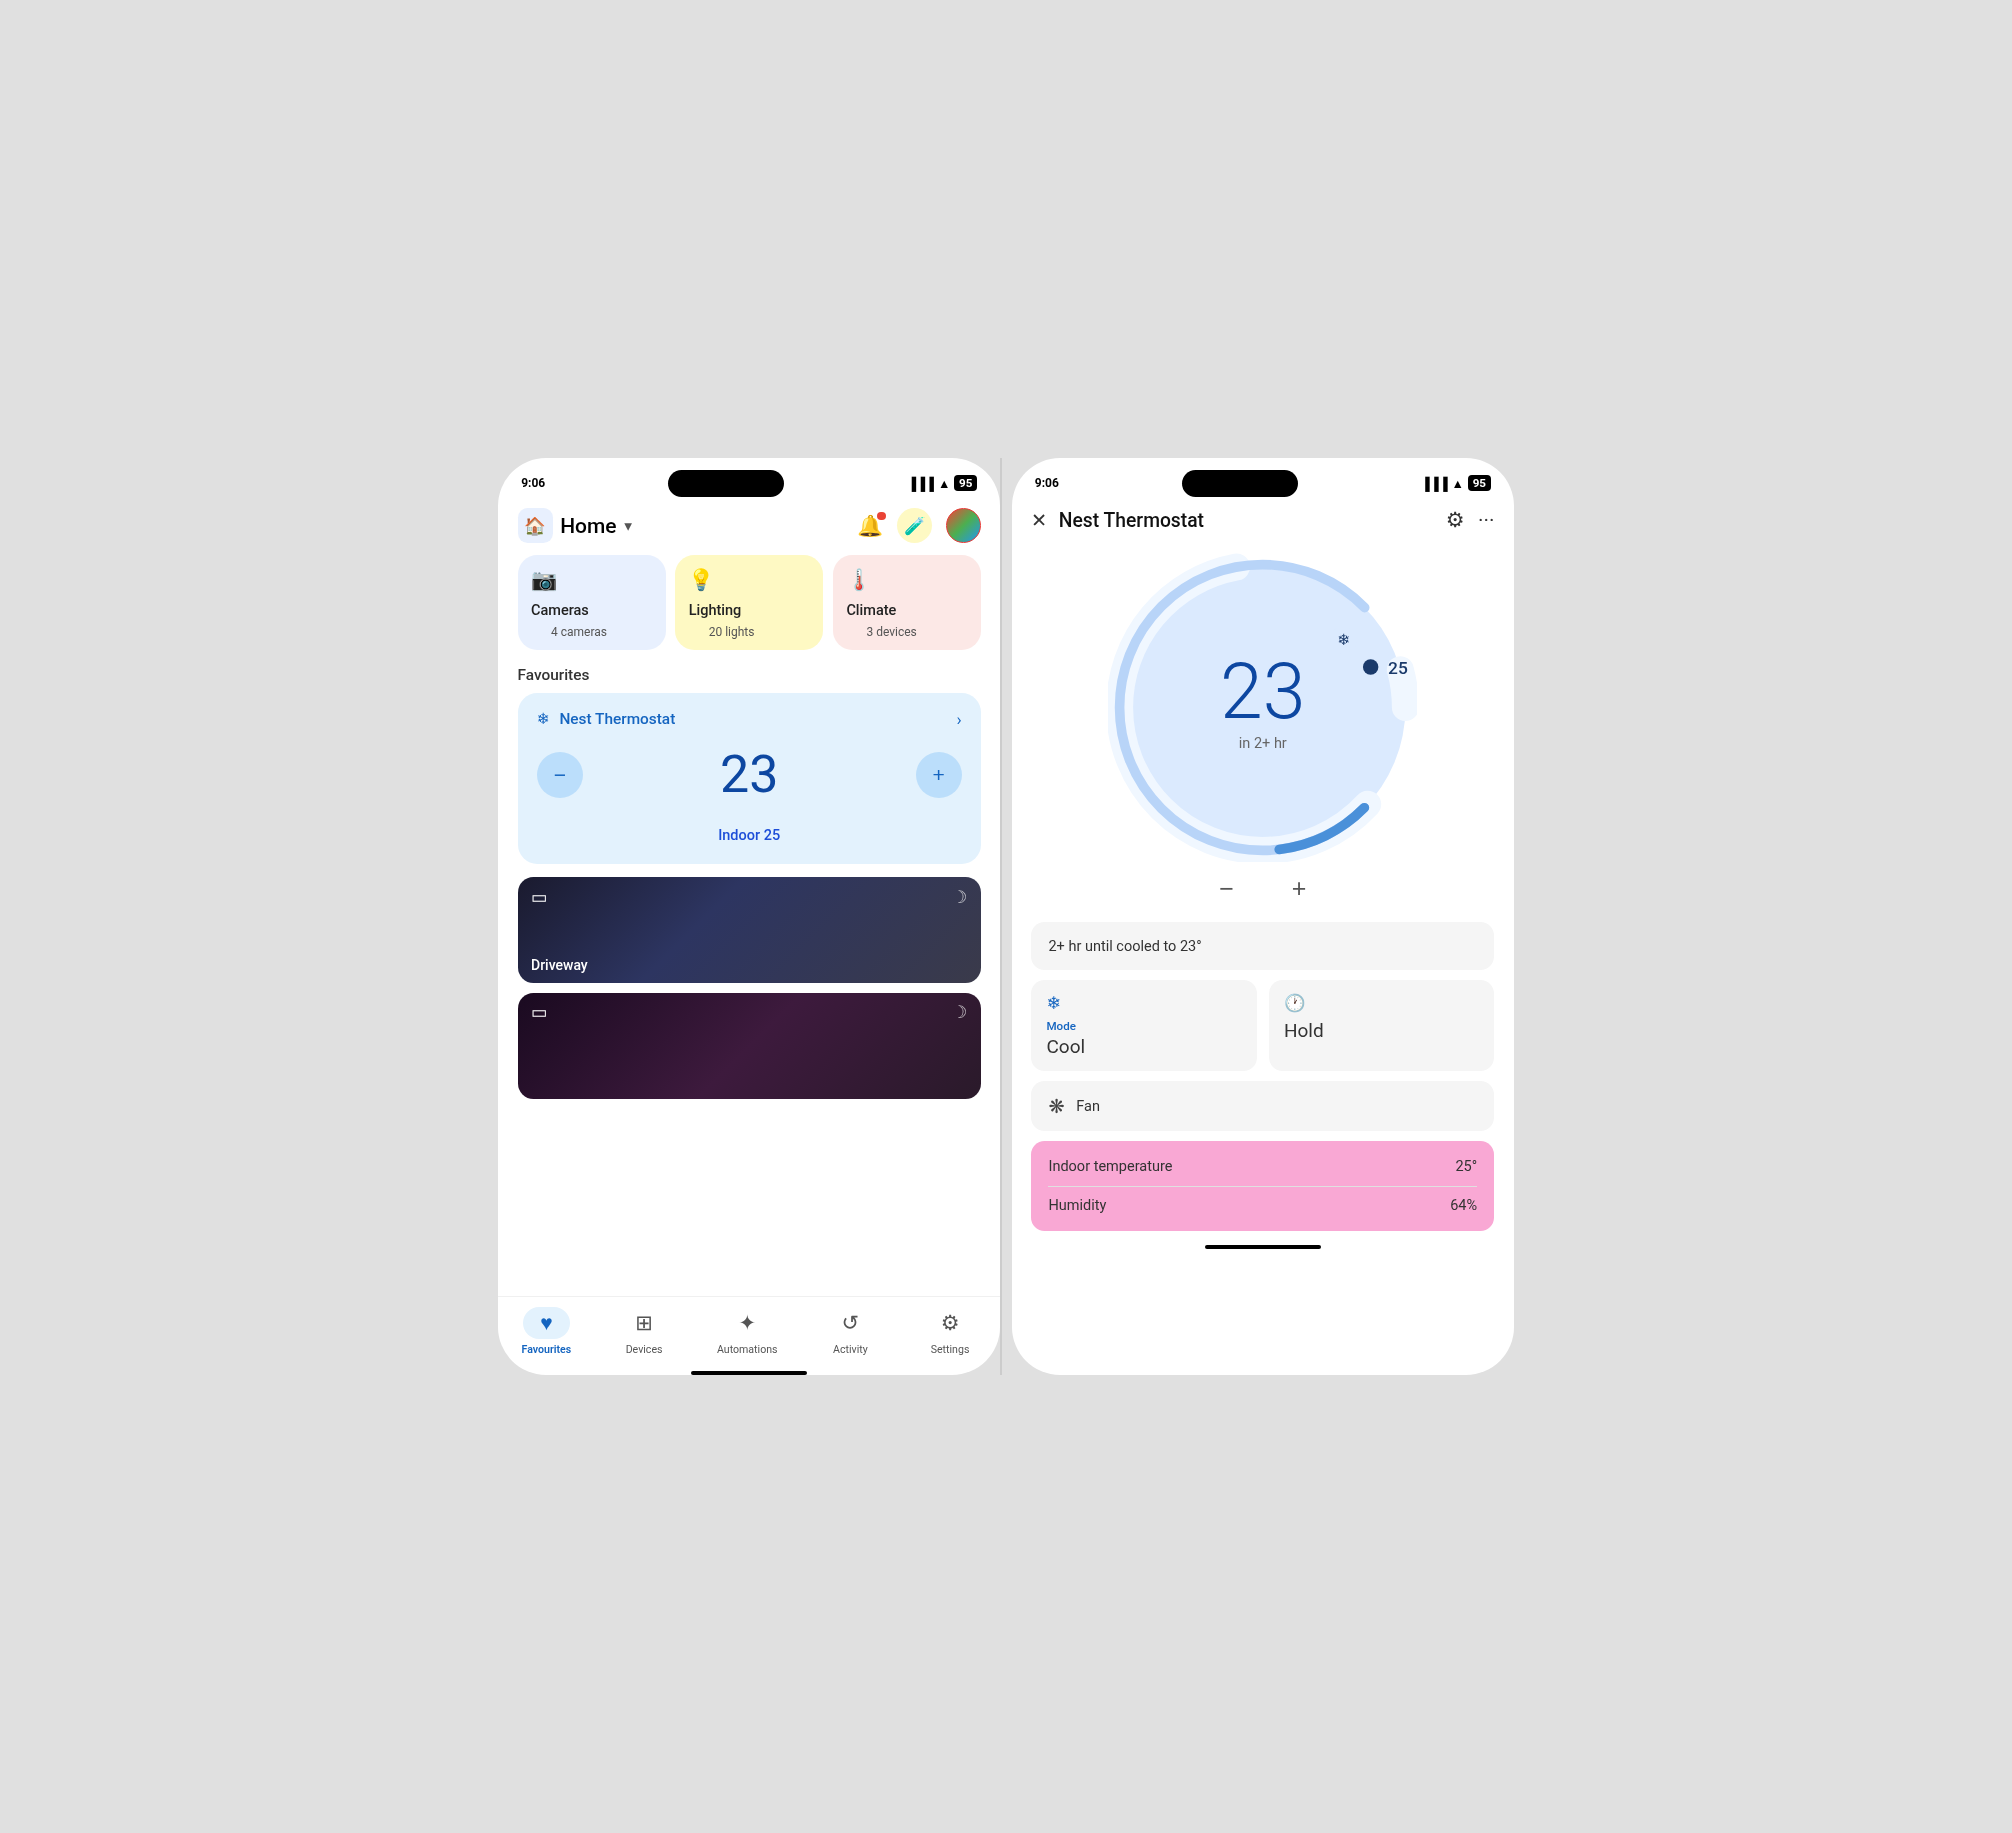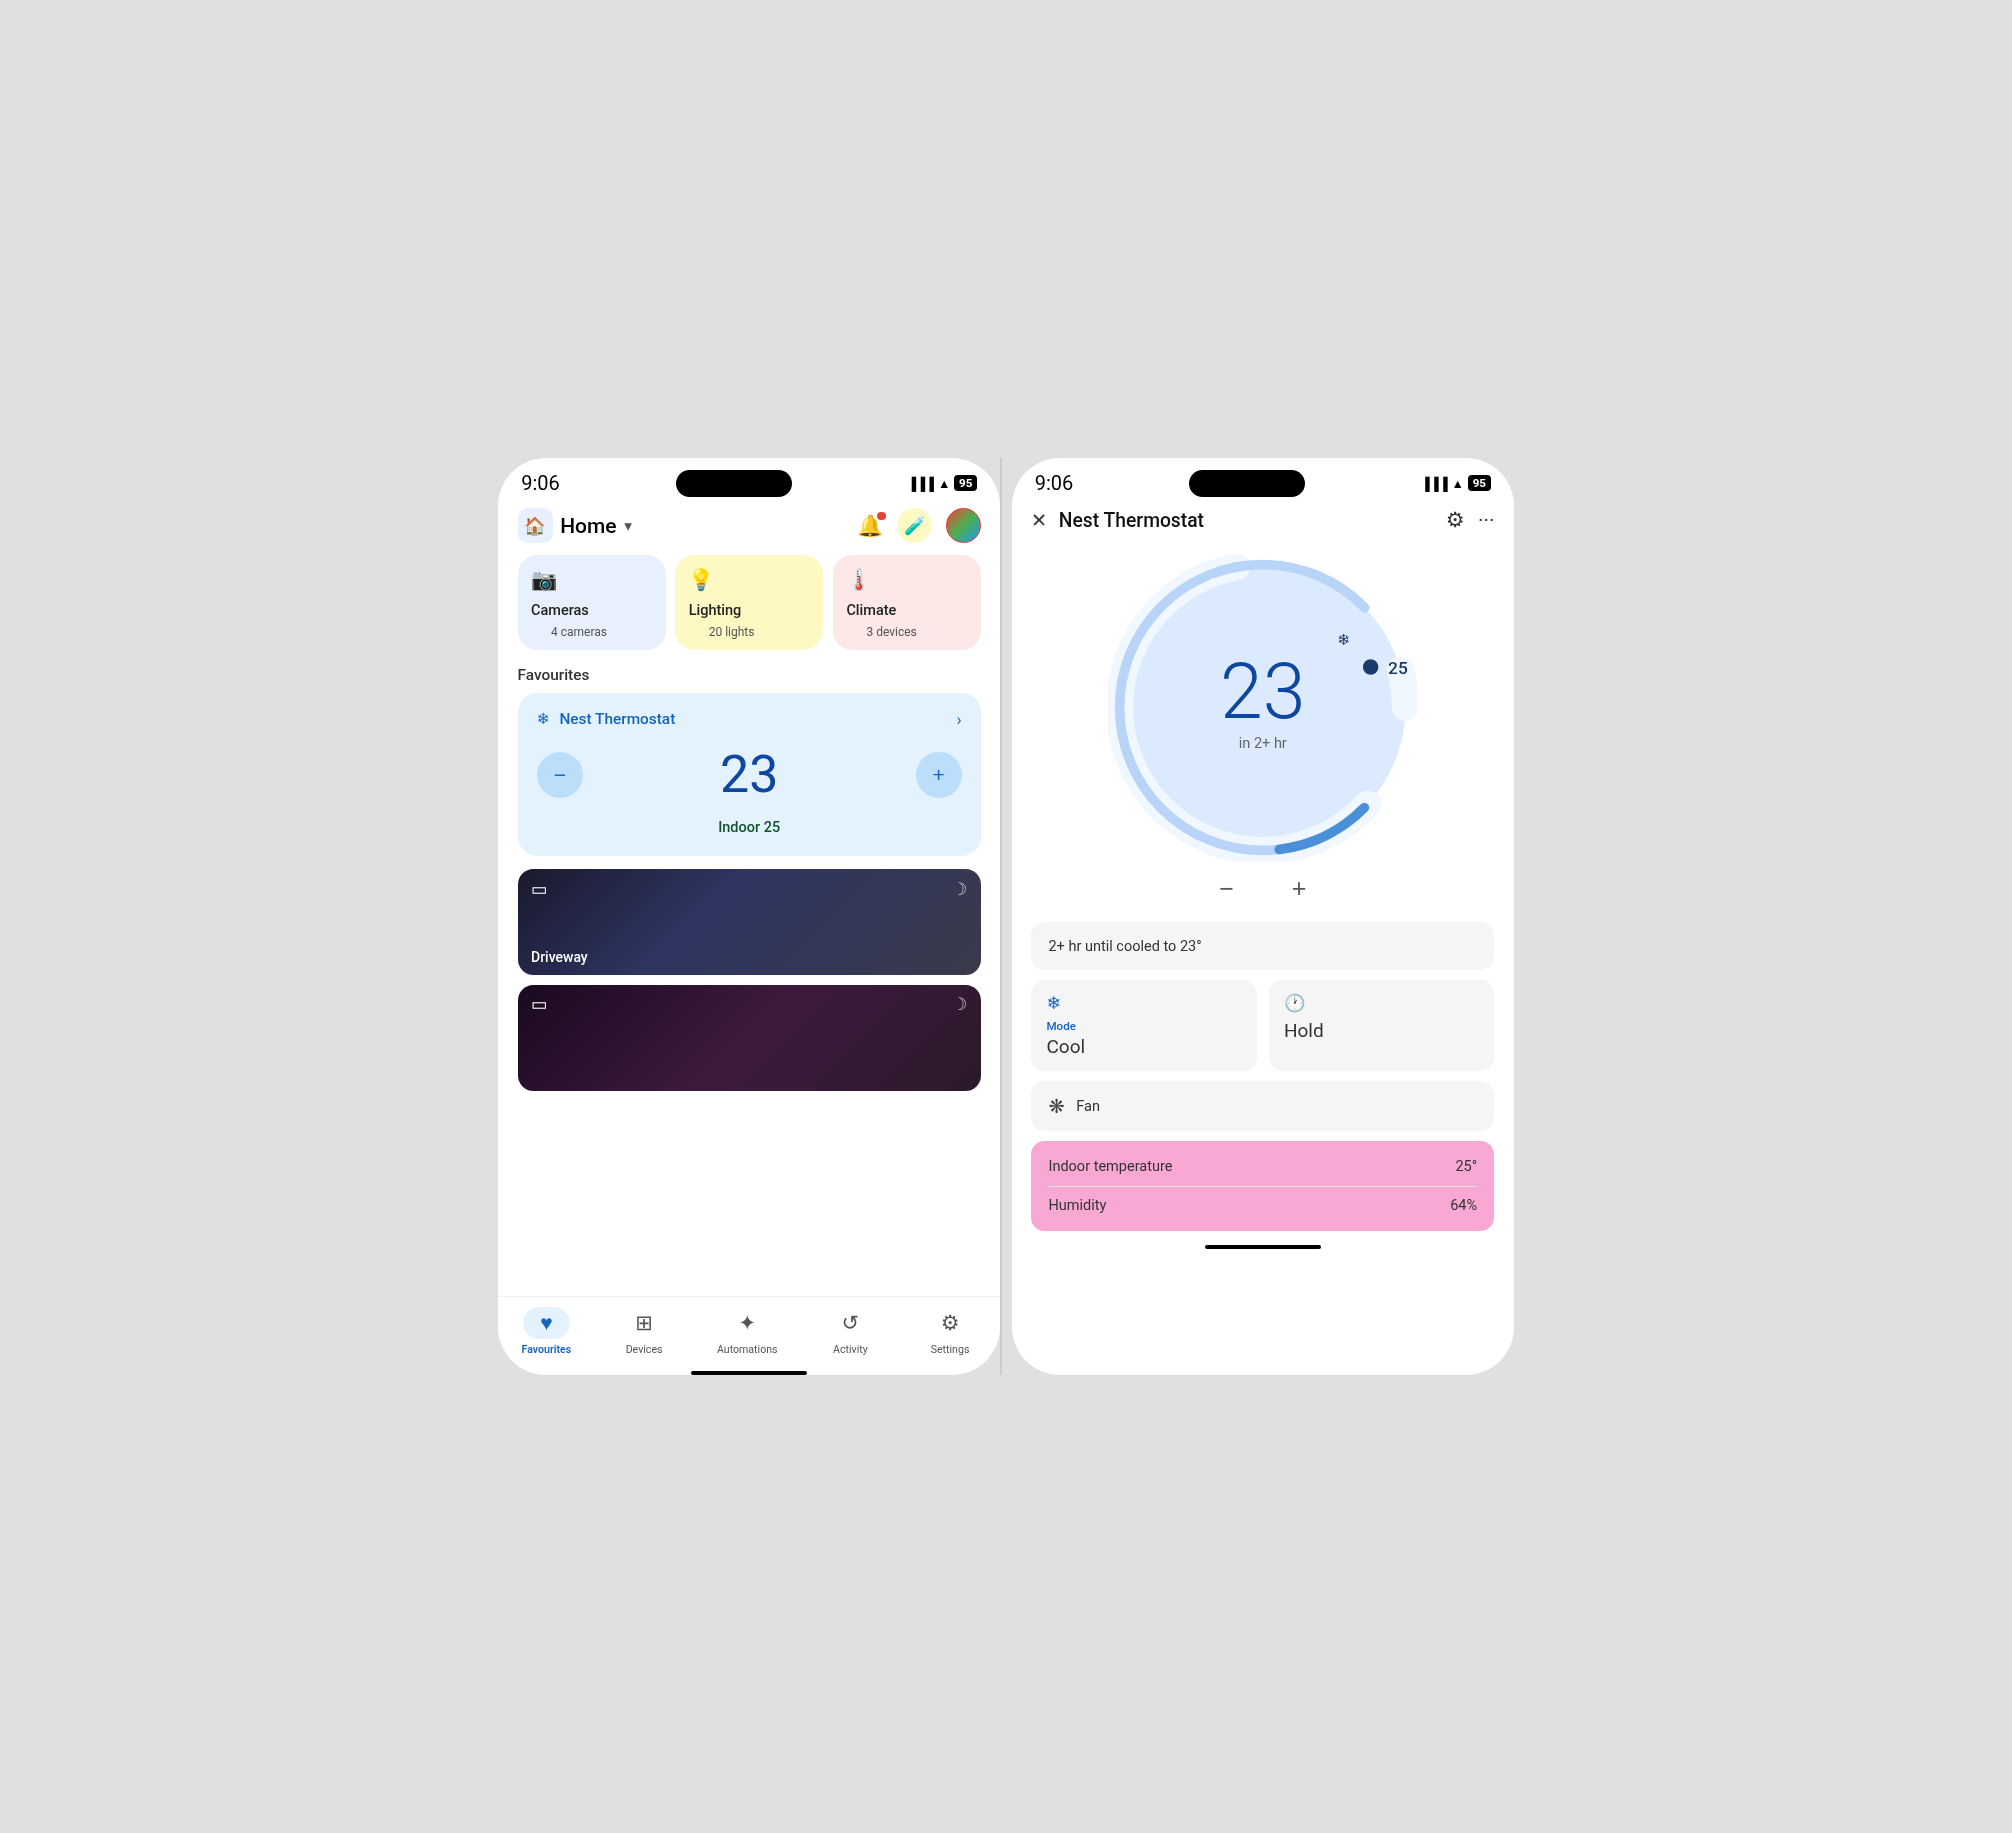--- a/index.html
+++ b/index.html
@@ -32,21 +32,21 @@
 
     
     .status-bar {
       display: flex;
       align-items: center;
       justify-content: space-between;
       padding: 11.6px 23px 3.9px;
       font-size: 14.5px;
       font-weight: 600;
     }
-    .status-time { font-size: 20px; font-weight: 400; }
+    .status-time { font-size: 12px; font-weight: 700; }
     .status-pill {
       background: #000;
       border-radius: 19.3px;
       width: 116px;
       height: 27px;
     }
     .status-icons {
       display: flex;
       align-items: center;
       gap: 3.9px;
@@ -180,23 +180,23 @@
       border: none;
     }
     .thermo-temp {
       font-size: 52px;
       font-weight: 400;
       color: #0d47a1;
     }
     .thermo-indoor {
       text-align: center;
       font-size: 14.5px;
-      color: #14532d;
+      color: #1d4ed8;
       font-weight: 500;
-      margin-top: 14px;
+      margin-top: 22px;
     }
 
     
     .camera-card {
       margin: 0 19.3px 9.7px;
       border-radius: 15.4px;
       overflow: hidden;
       position: relative;
       height: 106px;
     }

